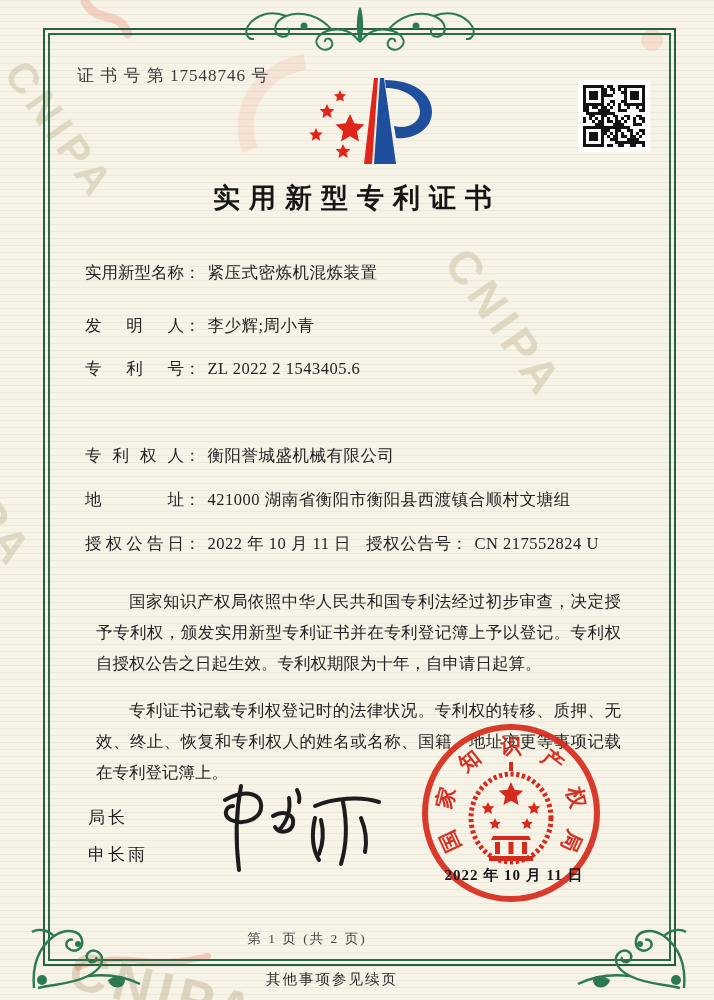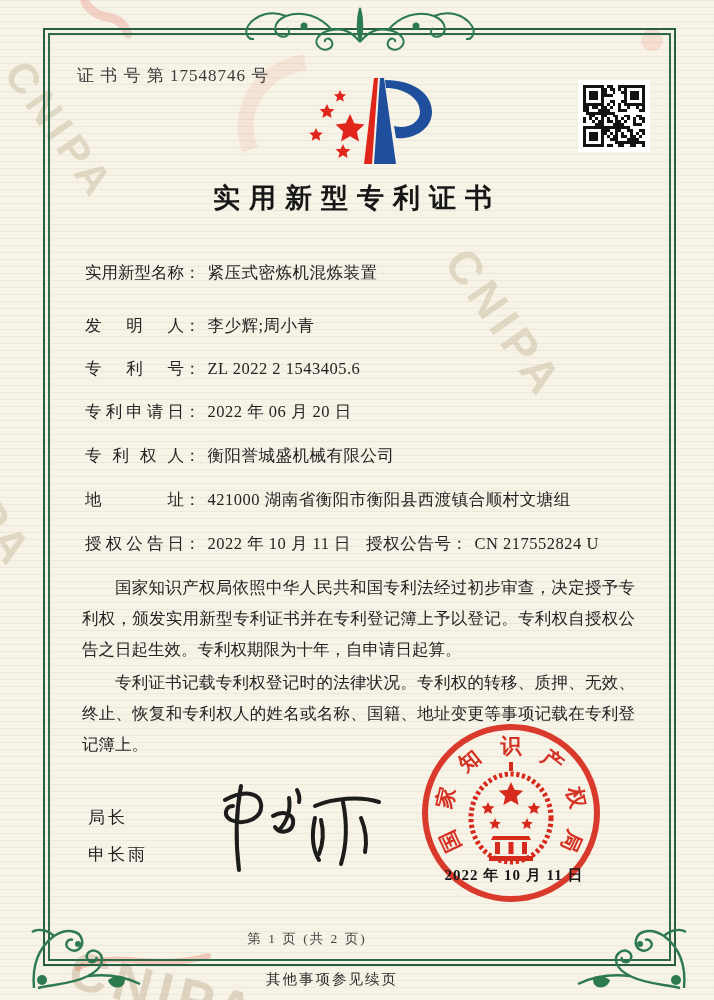--- a/index.html
+++ b/index.html
@@ -26,21 +26,21 @@
   .title{position:absolute;left:0;top:180px;width:714px;text-align:center;font-size:27px;font-weight:700;color:#161616;letter-spacing:9px;}
   
   .field-row{position:absolute;left:85px;font-size:16.5px;color:#232323;white-space:nowrap;}
   .field-label{display:inline-block;width:99px;text-align:justify;text-align-last:justify;}
   .field-label.narrow{width:85px;}
   .field-colon{display:inline-block;margin-right:7px;}
   .field-value{letter-spacing:0.5px;margin-top:46px;}
   .row-grantno{position:absolute;left:366px;top:0;}
   
   .paras{position:absolute;left:80px;top:570px;width:557px;font-size:16.5px;line-height:31px;color:#232323;text-align:justify;}
-  .paras p{margin:2px;text-indent:2em;}
+  .paras p{margin:16px;text-indent:2em;}
   
   .officer-title{position:absolute;left:88px;top:806px;font-size:17px;color:#222;letter-spacing:3px;}
   .officer-name{position:absolute;left:88px;top:843px;font-size:17px;color:#222;letter-spacing:3px;text-align:center;}
   .signature{position:absolute;left:203px;top:772px;width:190px;height:108px;}
   
   .seal{position:absolute;left:422px;top:724px;width:178px;height:178px;}
   .seal-circle{position:absolute;inset:0;border:6px solid rgba(214,42,28,0.92);border-radius:50%;box-sizing:border-box;}
   .seal-ring{position:absolute;inset:0;}
   .seal-ring span{position:absolute;left:50%;top:50%;width:24px;height:24px;margin:-12px 0 0 -12px;
     font-size:21px;font-weight:700;color:rgba(210,38,24,0.95);text-align:center;line-height:24px;transform-origin:center;}
@@ -573,23 +573,20 @@
   <div class="title">实用新型专利证书</div>
 
   <div class="field-row" style="top:262px;">
     <span class="field-label">实用新型名称</span><span class="field-colon">：</span><span class="field-value">紧压式密炼机混炼装置</span>
   </div>
   <div class="field-row" style="top:315px;">
     <span class="field-label">发明人</span><span class="field-colon">：</span><span class="field-value">李少辉;周小青</span>
   </div>
   <div class="field-row" style="top:358px;">
     <span class="field-label">专利号</span><span class="field-colon">：</span><span class="field-value">ZL 2022 2 1543405.6</span>
-  </div>
-  <div class="field-row" style="top:401px;">
-    <span class="field-label">专利申请日</span><span class="field-colon">：</span><span class="field-value">2022 年 06 月 20 日</span>
   </div>
   <div class="field-row" style="top:445px;">
     <span class="field-label">专利权人</span><span class="field-colon">：</span><span class="field-value">衡阳誉城盛机械有限公司</span>
   </div>
   <div class="field-row" style="top:489px;">
     <span class="field-label">地址</span><span class="field-colon">：</span><span class="field-value">421000 湖南省衡阳市衡阳县西渡镇合顺村文塘组</span>
   </div>
   <div class="field-row" style="top:533px;width:560px;">
     <span>
       <span class="field-label">授权公告日</span><span class="field-colon">：</span><span class="field-value">2022 年 10 月 11 日</span>

